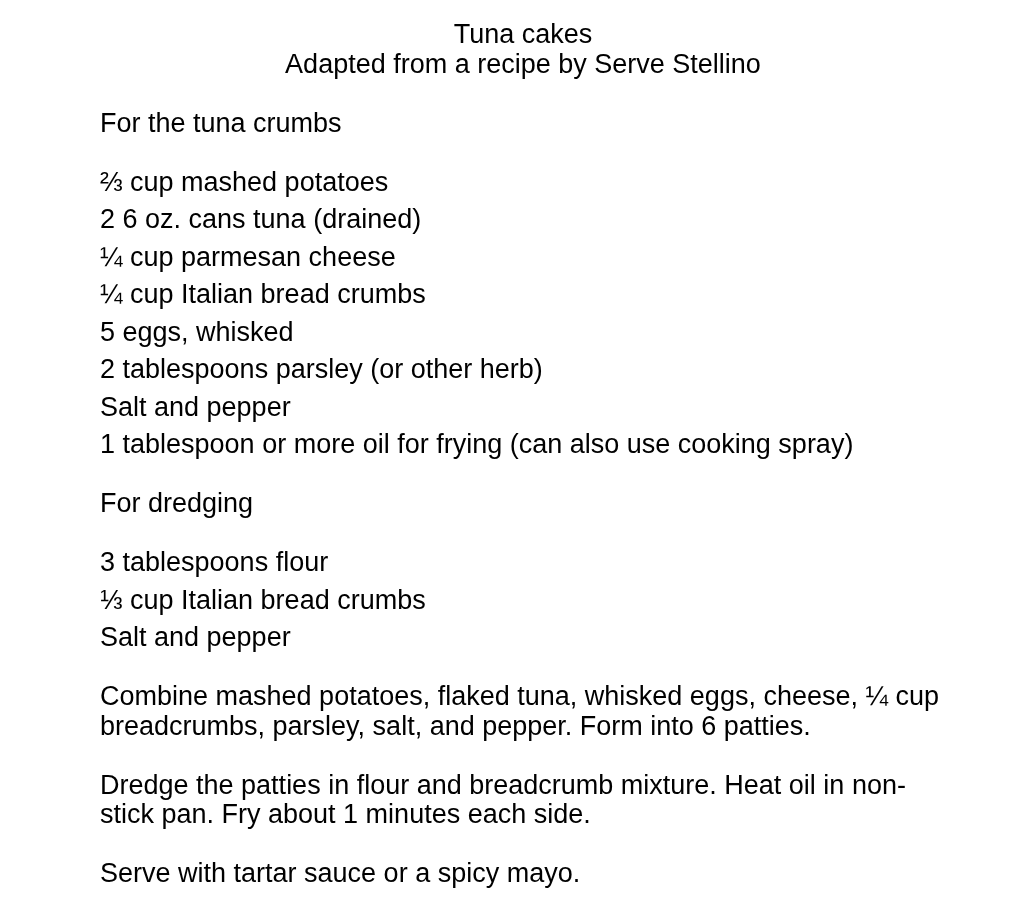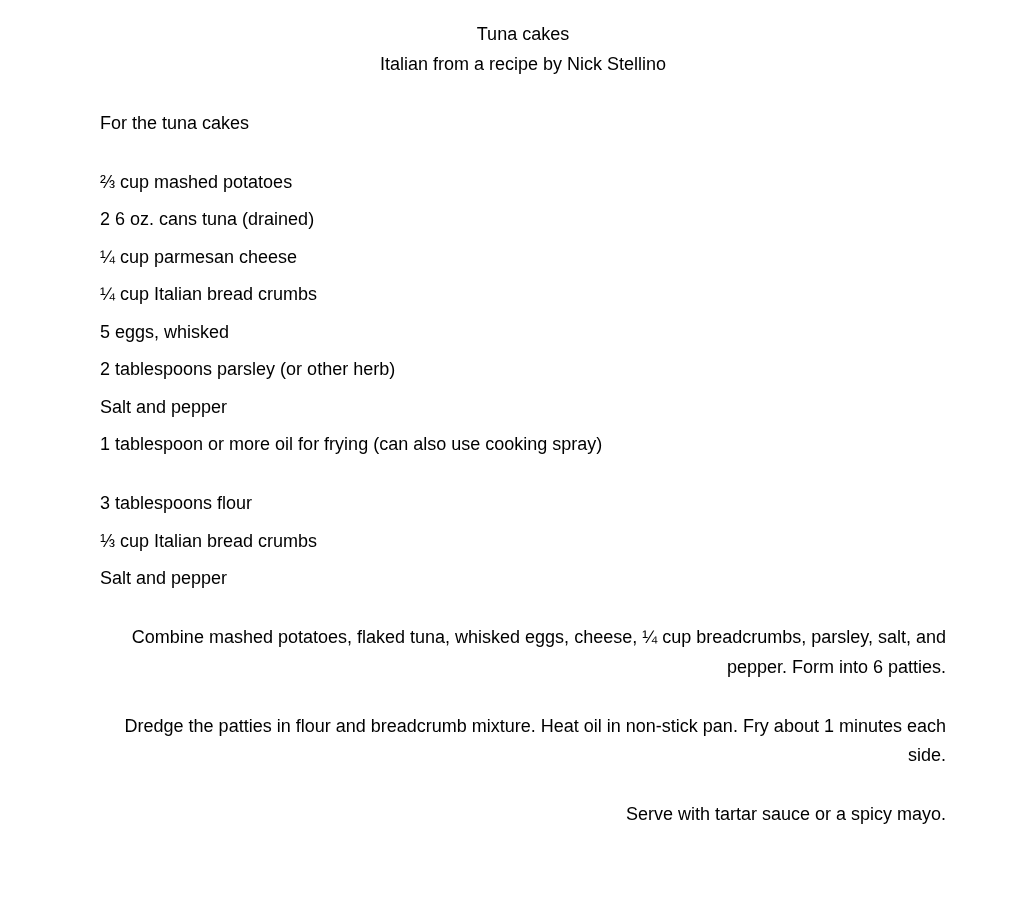--- a/index.html
+++ b/index.html
@@ -7,64 +7,64 @@
     padding: 0;
     background: #ffffff;
   }
   .page {
     position: relative;
     width: 1024px;
     height: 908px;
     box-sizing: border-box;
     padding: 20px 78px 0 100px;
     font-family: "Liberation Sans", sans-serif;
-    font-size: 18px;
+    font-size: 27px;
     line-height: 29.5px;
     color: #000000;
     overflow: hidden;
     background: #ffffff;
   }
   .title-block {
     text-align: center;
     margin: 0 0 29.5px 0;
   }
   .title-line {
     margin: 0;
   }
   .block {
     margin: 0 0 29.5px 0;
   }
   .ingredient-line, p.block {
     margin-top: 8px;
   }
   p.block {
     margin-bottom: 29.5px;
-    text-align: right;
   }
 </style>
 </head>
 <body>
 
 <div class="page">
   <div class="title-block">
     <div class="title-line">Tuna cakes</div>
-    <div class="title-line">Italian from a recipe by Nick Stellino</div>
+    <div class="title-line">Adapted from a recipe by Serve Stellino</div>
   </div>
   <div id="sections">
-      <div class="block">For the tuna cakes</div>
+      <div class="block">For the tuna crumbs</div>
       <div class="block">
         <div class="ingredient-line">⅔ cup mashed potatoes</div>
         <div class="ingredient-line">2 6 oz. cans tuna (drained)</div>
         <div class="ingredient-line">¼ cup parmesan cheese</div>
         <div class="ingredient-line">¼ cup Italian bread crumbs</div>
         <div class="ingredient-line">5 eggs, whisked</div>
         <div class="ingredient-line">2 tablespoons parsley (or other herb)</div>
         <div class="ingredient-line">Salt and pepper</div>
         <div class="ingredient-line">1 tablespoon or more oil for frying (can also use cooking spray)</div>
       </div>
+      <div class="block">For dredging</div>
       <div class="block">
         <div class="ingredient-line">3 tablespoons flour</div>
         <div class="ingredient-line">⅓ cup Italian bread crumbs</div>
         <div class="ingredient-line">Salt and pepper</div>
       </div>
     </div>
   <div id="instructions">
       <p class="block">Combine mashed potatoes, flaked tuna, whisked eggs, cheese, ¼ cup breadcrumbs, parsley, salt, and pepper. Form into 6 patties.</p>
       <p class="block">Dredge the patties in flour and breadcrumb mixture. Heat oil in non-stick pan. Fry about 1 minutes each side.</p>
       <p class="block">Serve with tartar sauce or a spicy mayo.</p>

